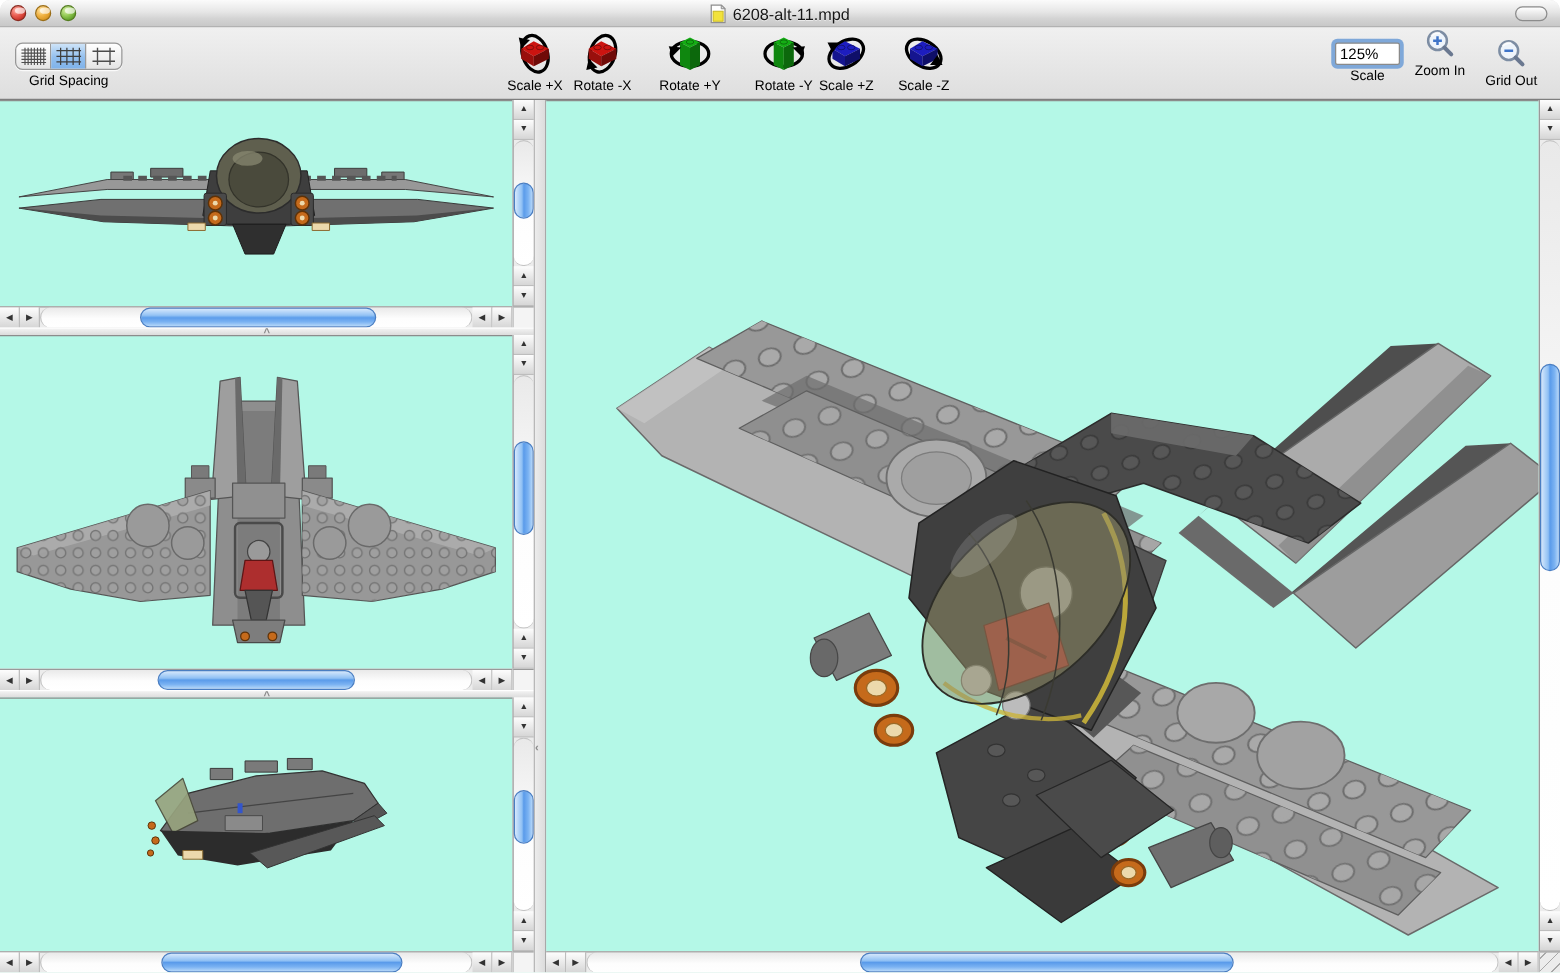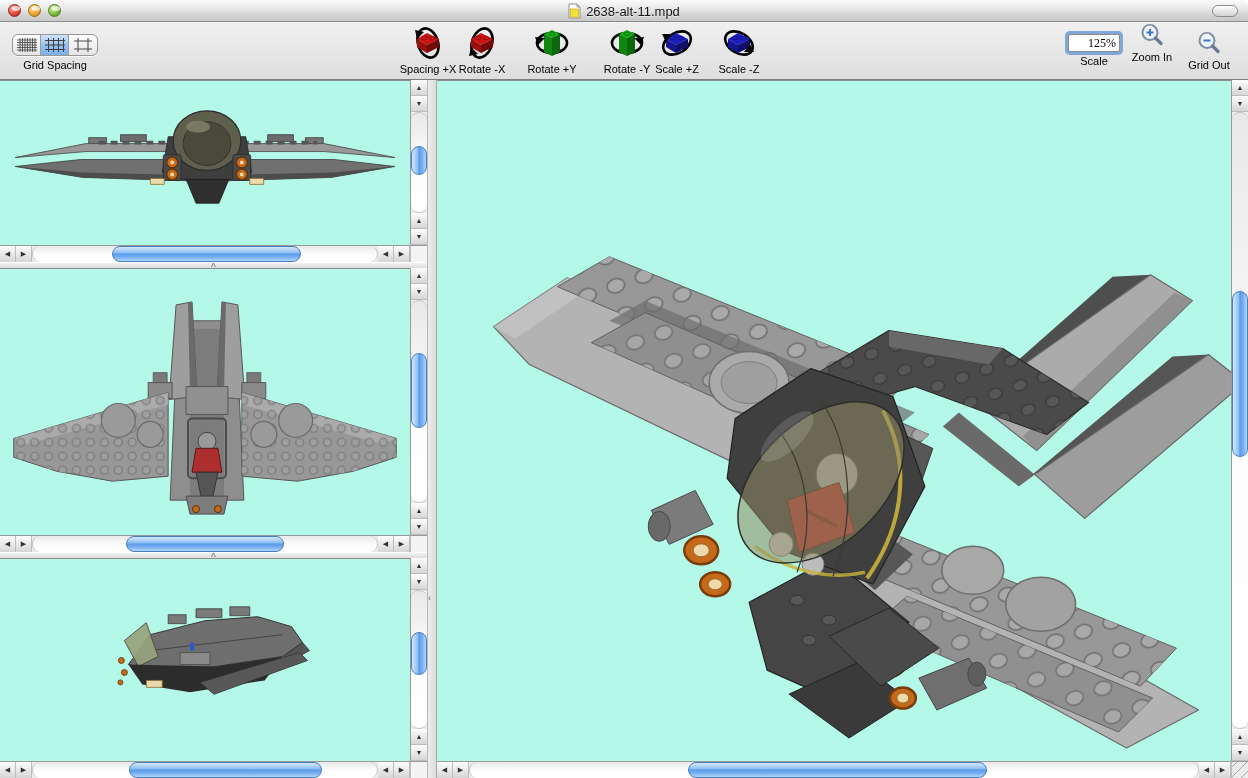--- a/index.html
+++ b/index.html
@@ -27,22 +27,22 @@
     background:linear-gradient(#f0f0f0,#dedede);border-bottom:1px solid #7e7e7e;}
   .tb-item{position:absolute;display:flex;flex-direction:column;align-items:center;}
   .tb-label{font-size:11px;color:#000;white-space:nowrap;margin-top:3px;}
   .seg-control{display:inline-flex;border:1px solid #979797;border-radius:6px;overflow:hidden;
     background:linear-gradient(#ffffff,#e4e4e4);box-shadow:0 1px 0 rgba(255,255,255,.8);}
   .seg{width:28px;height:20px;display:flex;align-items:center;justify-content:center;border-right:1px solid #9a9a9a;}
   .seg:last-child{border-right:none;}
   .seg.selected{background:linear-gradient(#cfe4f8,#92bfee 55%,#7fb2ea);}
   .rot-icon{width:38px;height:34px;display:block;}
   .scale-input{width:52px;height:18px;border:1px solid #8a8a8a;border-radius:2px;background:#fff;
-    font-size:12px;text-align:right;padding:0 3px;box-shadow:0 0 0 3px var(--focus-ring,#7fa8d9);outline:none;
-    font-family:Liberation Serif, serif;}
+    font-size:12px;text-align:left;padding:0 3px;box-shadow:0 0 0 3px var(--focus-ring,#7fa8d9);outline:none;
+    font-family:Liberation Sans, sans-serif;}
   .mag-icon{width:26px;height:26px;display:block;}
   
   .canvas{position:absolute;background:var(--viewport-bg,#b4f8e7);border-top:1px solid #8c8c8c;overflow:hidden;}
   .canvas svg{position:absolute;left:0;top:0;width:100%;height:100%;}
   .splitter-h{position:absolute;background:linear-gradient(#f2f2f2,#dcdcdc);border-top:1px solid #ffffff;
     display:flex;align-items:center;justify-content:center;}
   .splitter-v{position:absolute;background:linear-gradient(90deg,#ececec,#dcdcdc);border-left:1px solid #b8b8b8;border-right:1px solid #a8a8a8;
     display:flex;align-items:center;justify-content:flex-start;}
   .dimple{font-size:9px;line-height:6px;color:#8a8a8a;font-weight:bold;}
   
@@ -75,21 +75,21 @@
       <span class="light red"></span>
       <span class="light yellow"></span>
       <span class="light green"></span>
     </div>
     <div class="title-group">
       <svg class="doc-icon" viewBox="0 0 13 16">
         <path d="M1,1 h8 l3,3 v11 h-11 z" fill="#ffffff" stroke="#8e8e8e" stroke-width="1"></path>
         <path d="M9,1 l3,3 h-3 z" fill="#d8d8d8" stroke="#8e8e8e" stroke-width="0.8"></path>
         <rect x="2.5" y="6" width="8" height="8" fill="#f2e23c" stroke="#c8b820" stroke-width="0.8"></rect>
       </svg>
-      <span class="title-text">2638-alt-11.mpd</span>
+      <span class="title-text">6208-alt-11.mpd</span>
     </div>
     <span class="toolbar-pill"></span>
   </div>
 
   <div class="toolbar">
 
     <div class="tb-item" style="left:6px;top:12px;width:98px;">
       <div class="seg-control">
         <span class="seg">
           <svg width="20" height="14" viewBox="0 0 20 14">
@@ -125,21 +125,21 @@
             <polygon points="8,13 18,7 30,13 18,19" fill="var(--rotate-red)"></polygon>
            <polygon points="8,13 18,19 18,27 8,21" fill="var(--rotate-red)"></polygon>
             <polygon points="8,13 18,19 18,27 8,21" fill="#000" opacity=".25"></polygon>
            <polygon points="18,19 30,13 30,21 18,27" fill="var(--rotate-red)"></polygon>
             <polygon points="18,19 30,13 30,21 18,27" fill="#000" opacity=".45"></polygon>
            <ellipse cx="15" cy="12" rx="3" ry="1.8" fill="var(--rotate-red)" stroke="rgba(0,0,0,.4)" stroke-width=".7"></ellipse>
            <ellipse cx="23" cy="12" rx="3" ry="1.8" fill="var(--rotate-red)" stroke="rgba(0,0,0,.4)" stroke-width=".7"></ellipse>
           </g>
         <polygon points="6,4 15,6 8,13" fill="#000"></polygon>
       </svg>
-      <span class="tb-label">Spacing +X</span>
+      <span class="tb-label">Scale +X</span>
     </div>
     <div class="tb-item" style="left:452px;top:4px;width:60px;">
       <svg class="rot-icon" viewBox="0 0 38 34">
         <ellipse cx="19" cy="17" rx="10" ry="15" transform="rotate(18 19 17)" fill="none" stroke="#000" stroke-width="2.6"></ellipse>
         <g>
             <polygon points="8,13 18,7 30,13 18,19" fill="var(--rotate-red)"></polygon>
            <polygon points="8,13 18,19 18,27 8,21" fill="var(--rotate-red)"></polygon>
             <polygon points="8,13 18,19 18,27 8,21" fill="#000" opacity=".25"></polygon>
            <polygon points="18,19 30,13 30,21 18,27" fill="var(--rotate-red)"></polygon>
             <polygon points="18,19 30,13 30,21 18,27" fill="#000" opacity=".45"></polygon>

